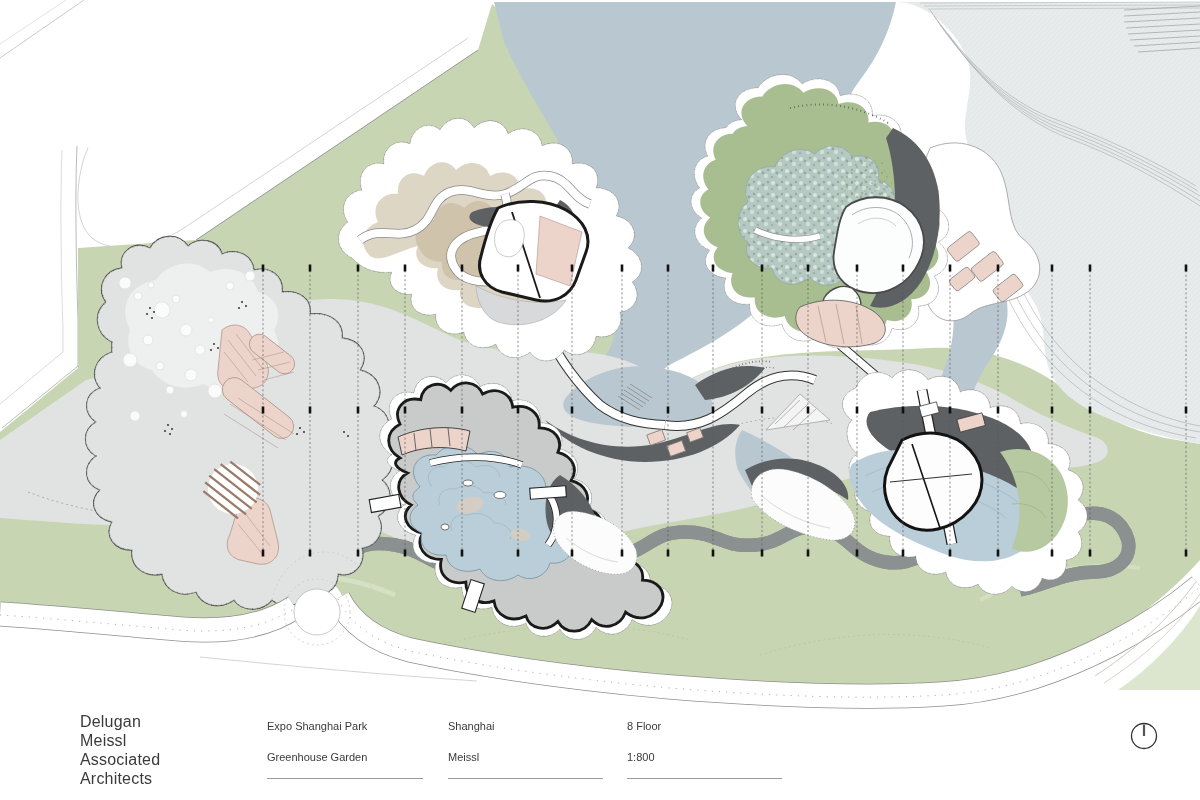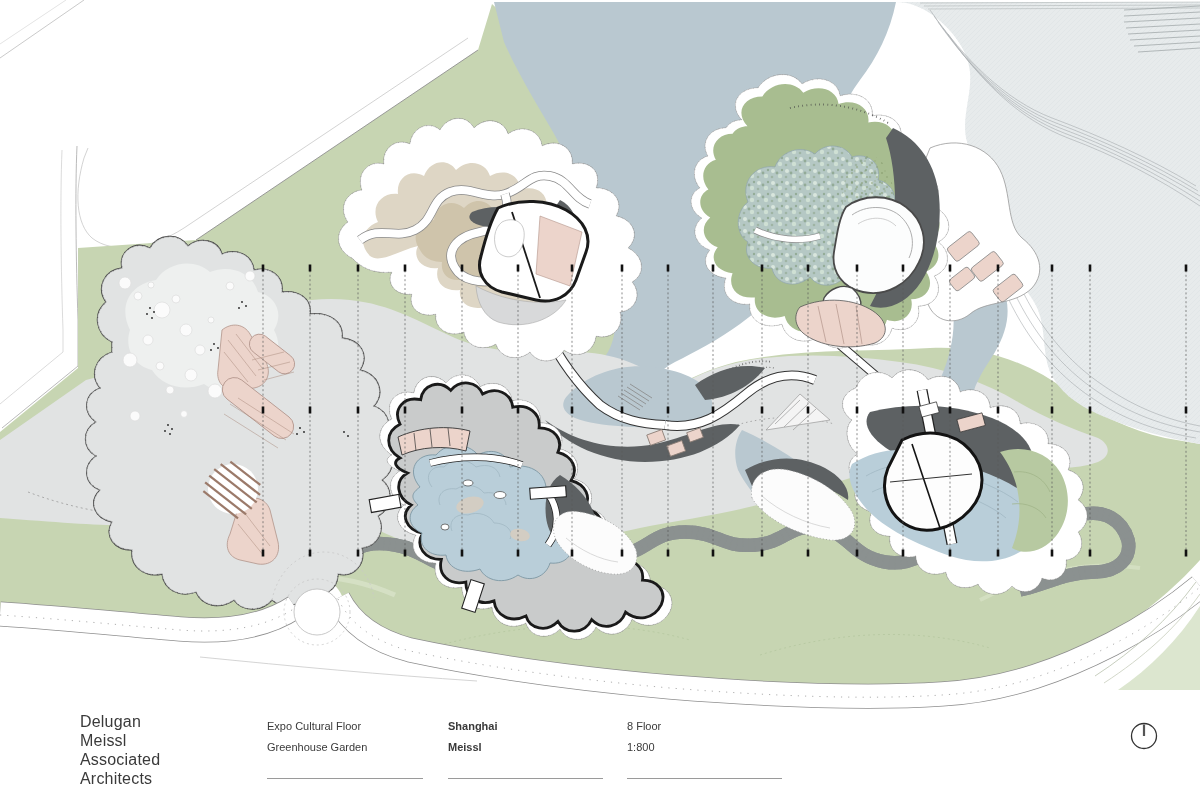--- a/index.html
+++ b/index.html
@@ -3,22 +3,22 @@
 <meta charset="utf-8">
 <style>
   html,body{margin:0;padding:0;background:#ffffff;}
   .stage{position:relative;width:1200px;height:800px;background:#fff;overflow:hidden;
          font-family:"Liberation Sans",sans-serif;}
   .plan-svg{position:absolute;left:0;top:0;}
   .titleblock{position:absolute;left:0;top:700px;width:948px;height:100px;}
   .firm{position:absolute;left:80px;top:12px;font-size:16px;line-height:19px;
         color:var(--c-ink,#3a3a3a);white-space:pre-line;letter-spacing:.2px;}
   .col{position:absolute;top:16px;font-size:11px;line-height:21px;color:var(--c-ink,#3a3a3a);}
-  .col .l2{margin-top:0;}
-  .c1{left:267px;} .c2{left:448px;font-weight:bold;} .c3{left:627px;}
+  .col .l2{margin-top:10px;}
+  .c1{left:267px;} .c2{left:448px;} .c3{left:627px;}
   .rule{position:absolute;top:78px;height:1px;background:#9a9a9a;}
   .r1{left:267px;width:156px;} .r2{left:448px;width:155px;} .r3{left:627px;width:155px;}
   .north{position:absolute;left:1128px;top:20px;}
 </style>
 </head>
 <body>
 
 <div class="stage">
 
 <svg class="plan-svg" width="1200" height="800" viewBox="0 0 1200 800">
@@ -506,21 +506,21 @@
         <rect x="1184.7" y="549.5" width="2.6" height="7" fill="#111"></rect>
       </g>
 </svg>
 
 <div class="titleblock">
   <div class="firm">Delugan
 Meissl
 Associated
 Architects</div>
   <div class="col c1">
-    <div>Expo Cultural Floor</div>
+    <div>Expo Shanghai Park</div>
     <div class="l2">Greenhouse Garden</div>
   </div>
   <div class="col c2">
     <div>Shanghai</div>
     <div class="l2">Meissl</div>
   </div>
   <div class="col c3">
     <div>8 Floor</div>
     <div class="l2">1:800</div>
   </div>

